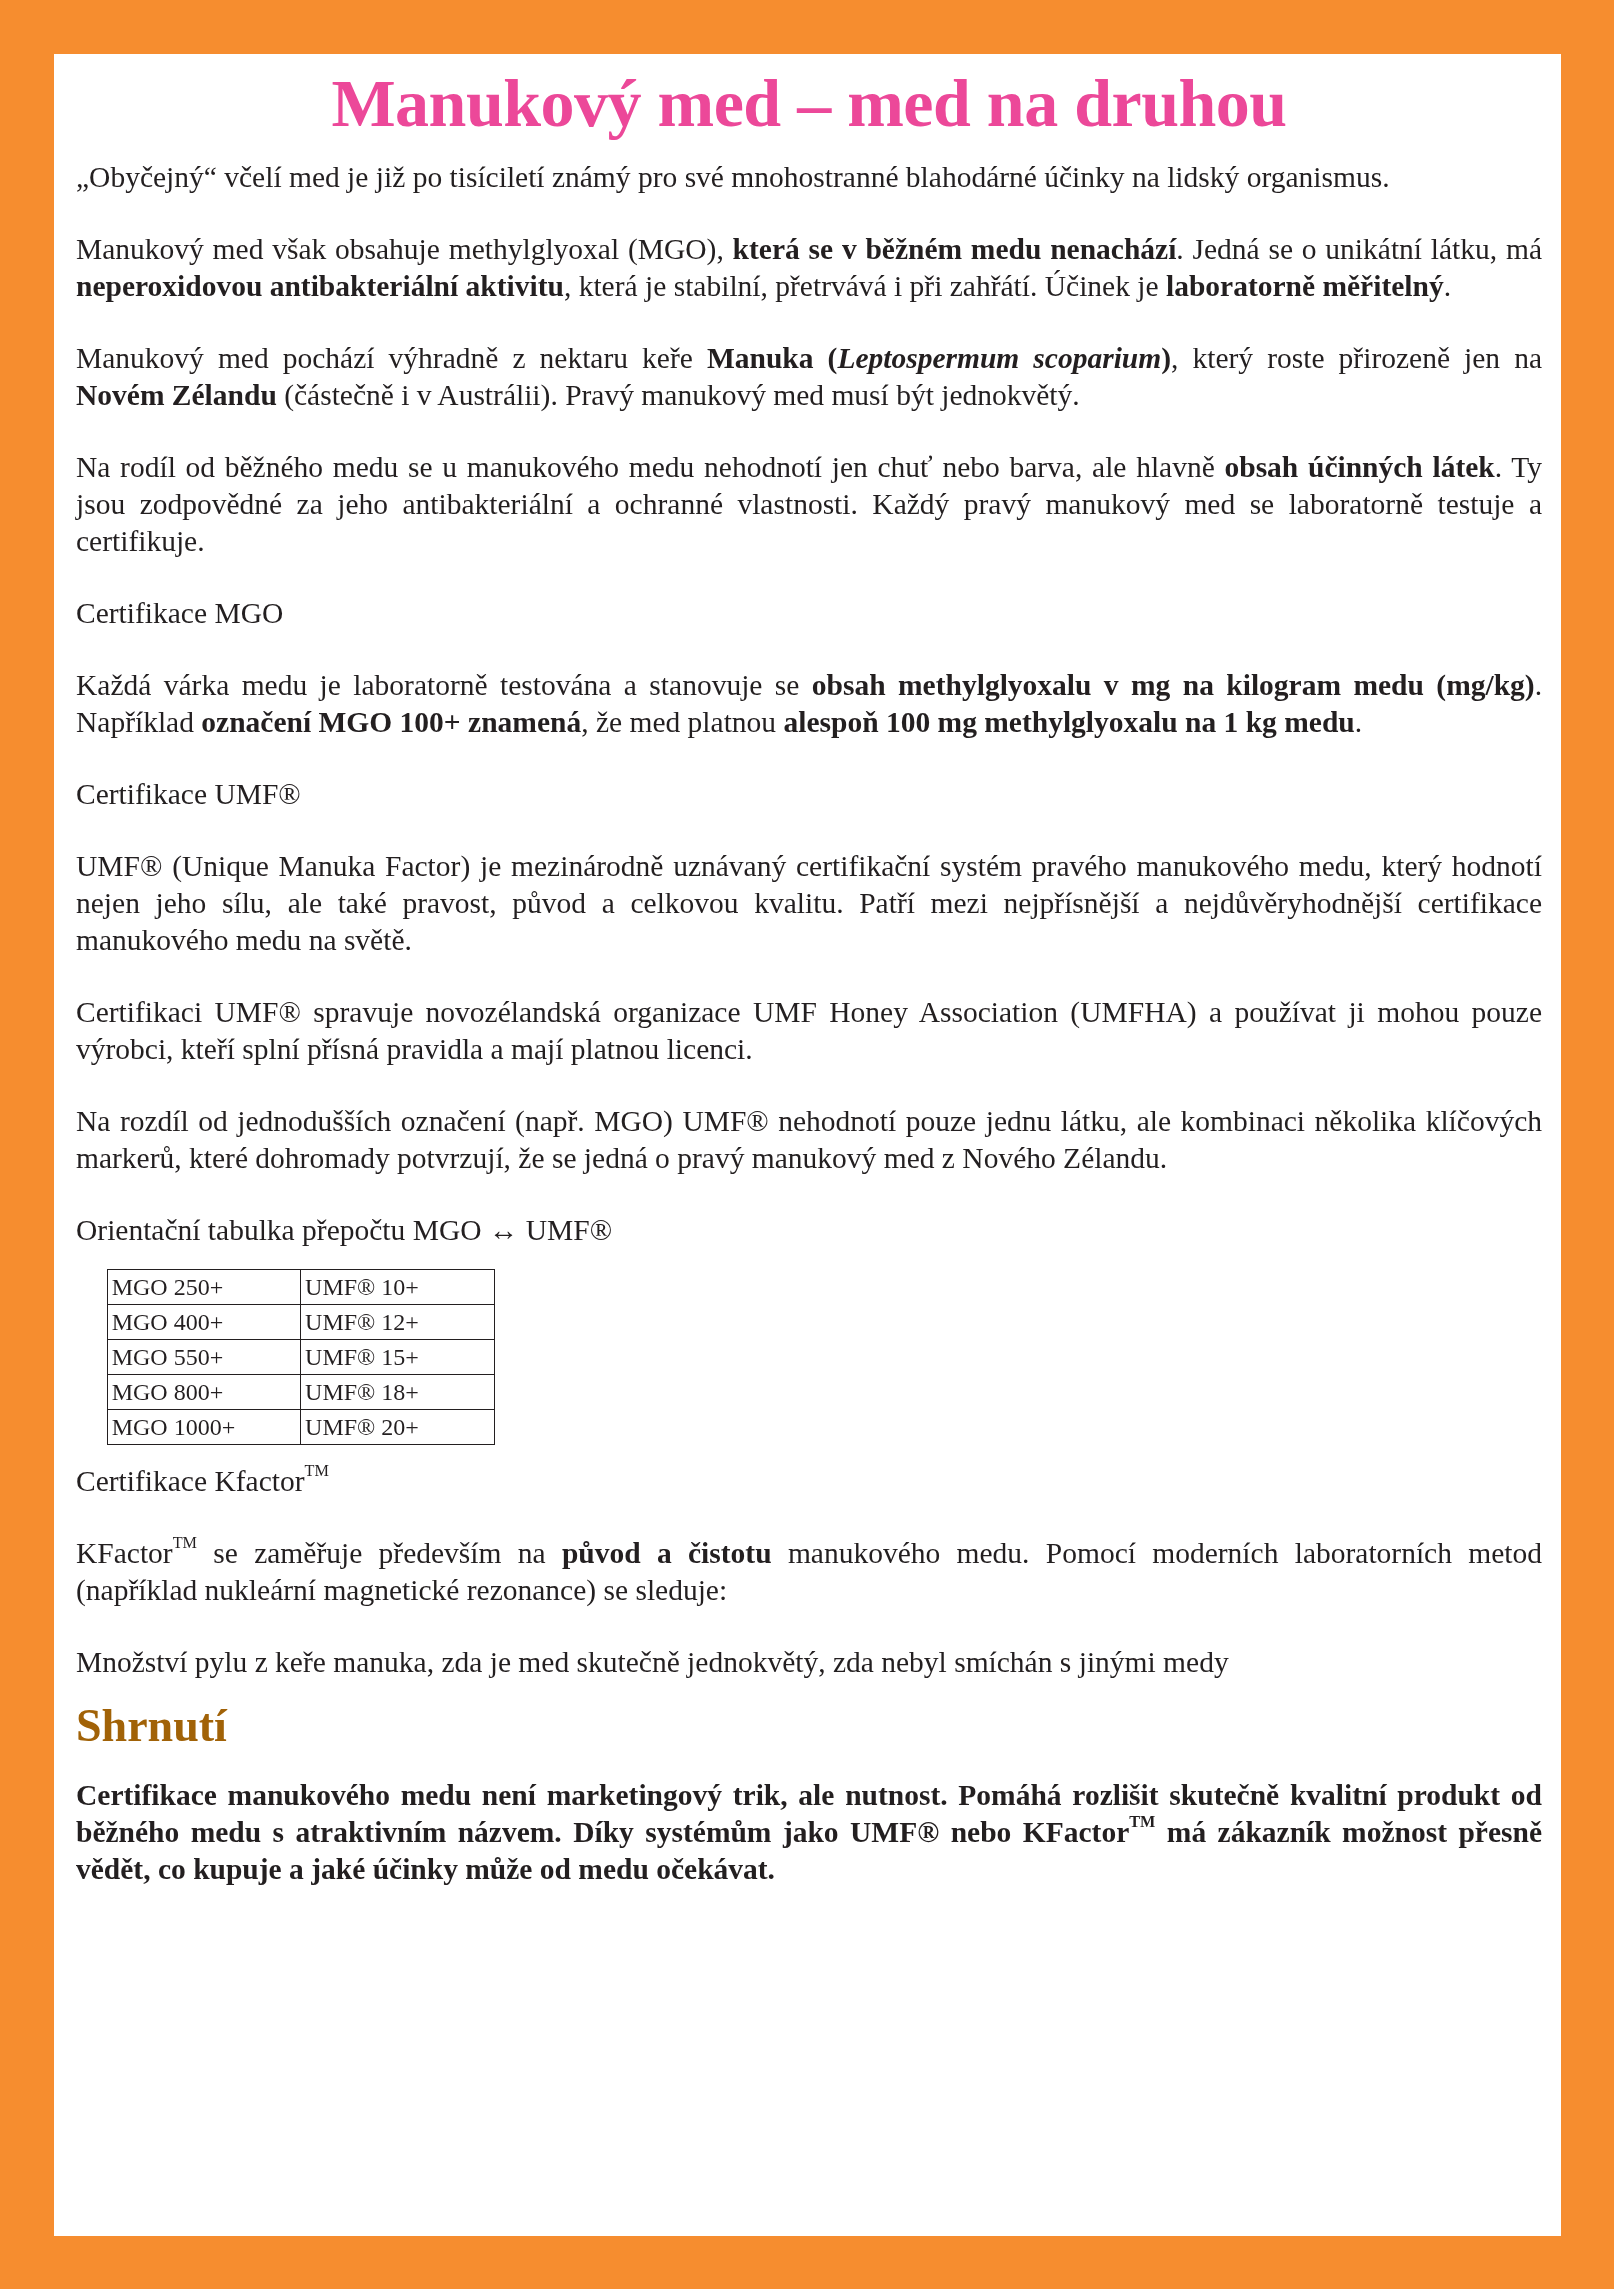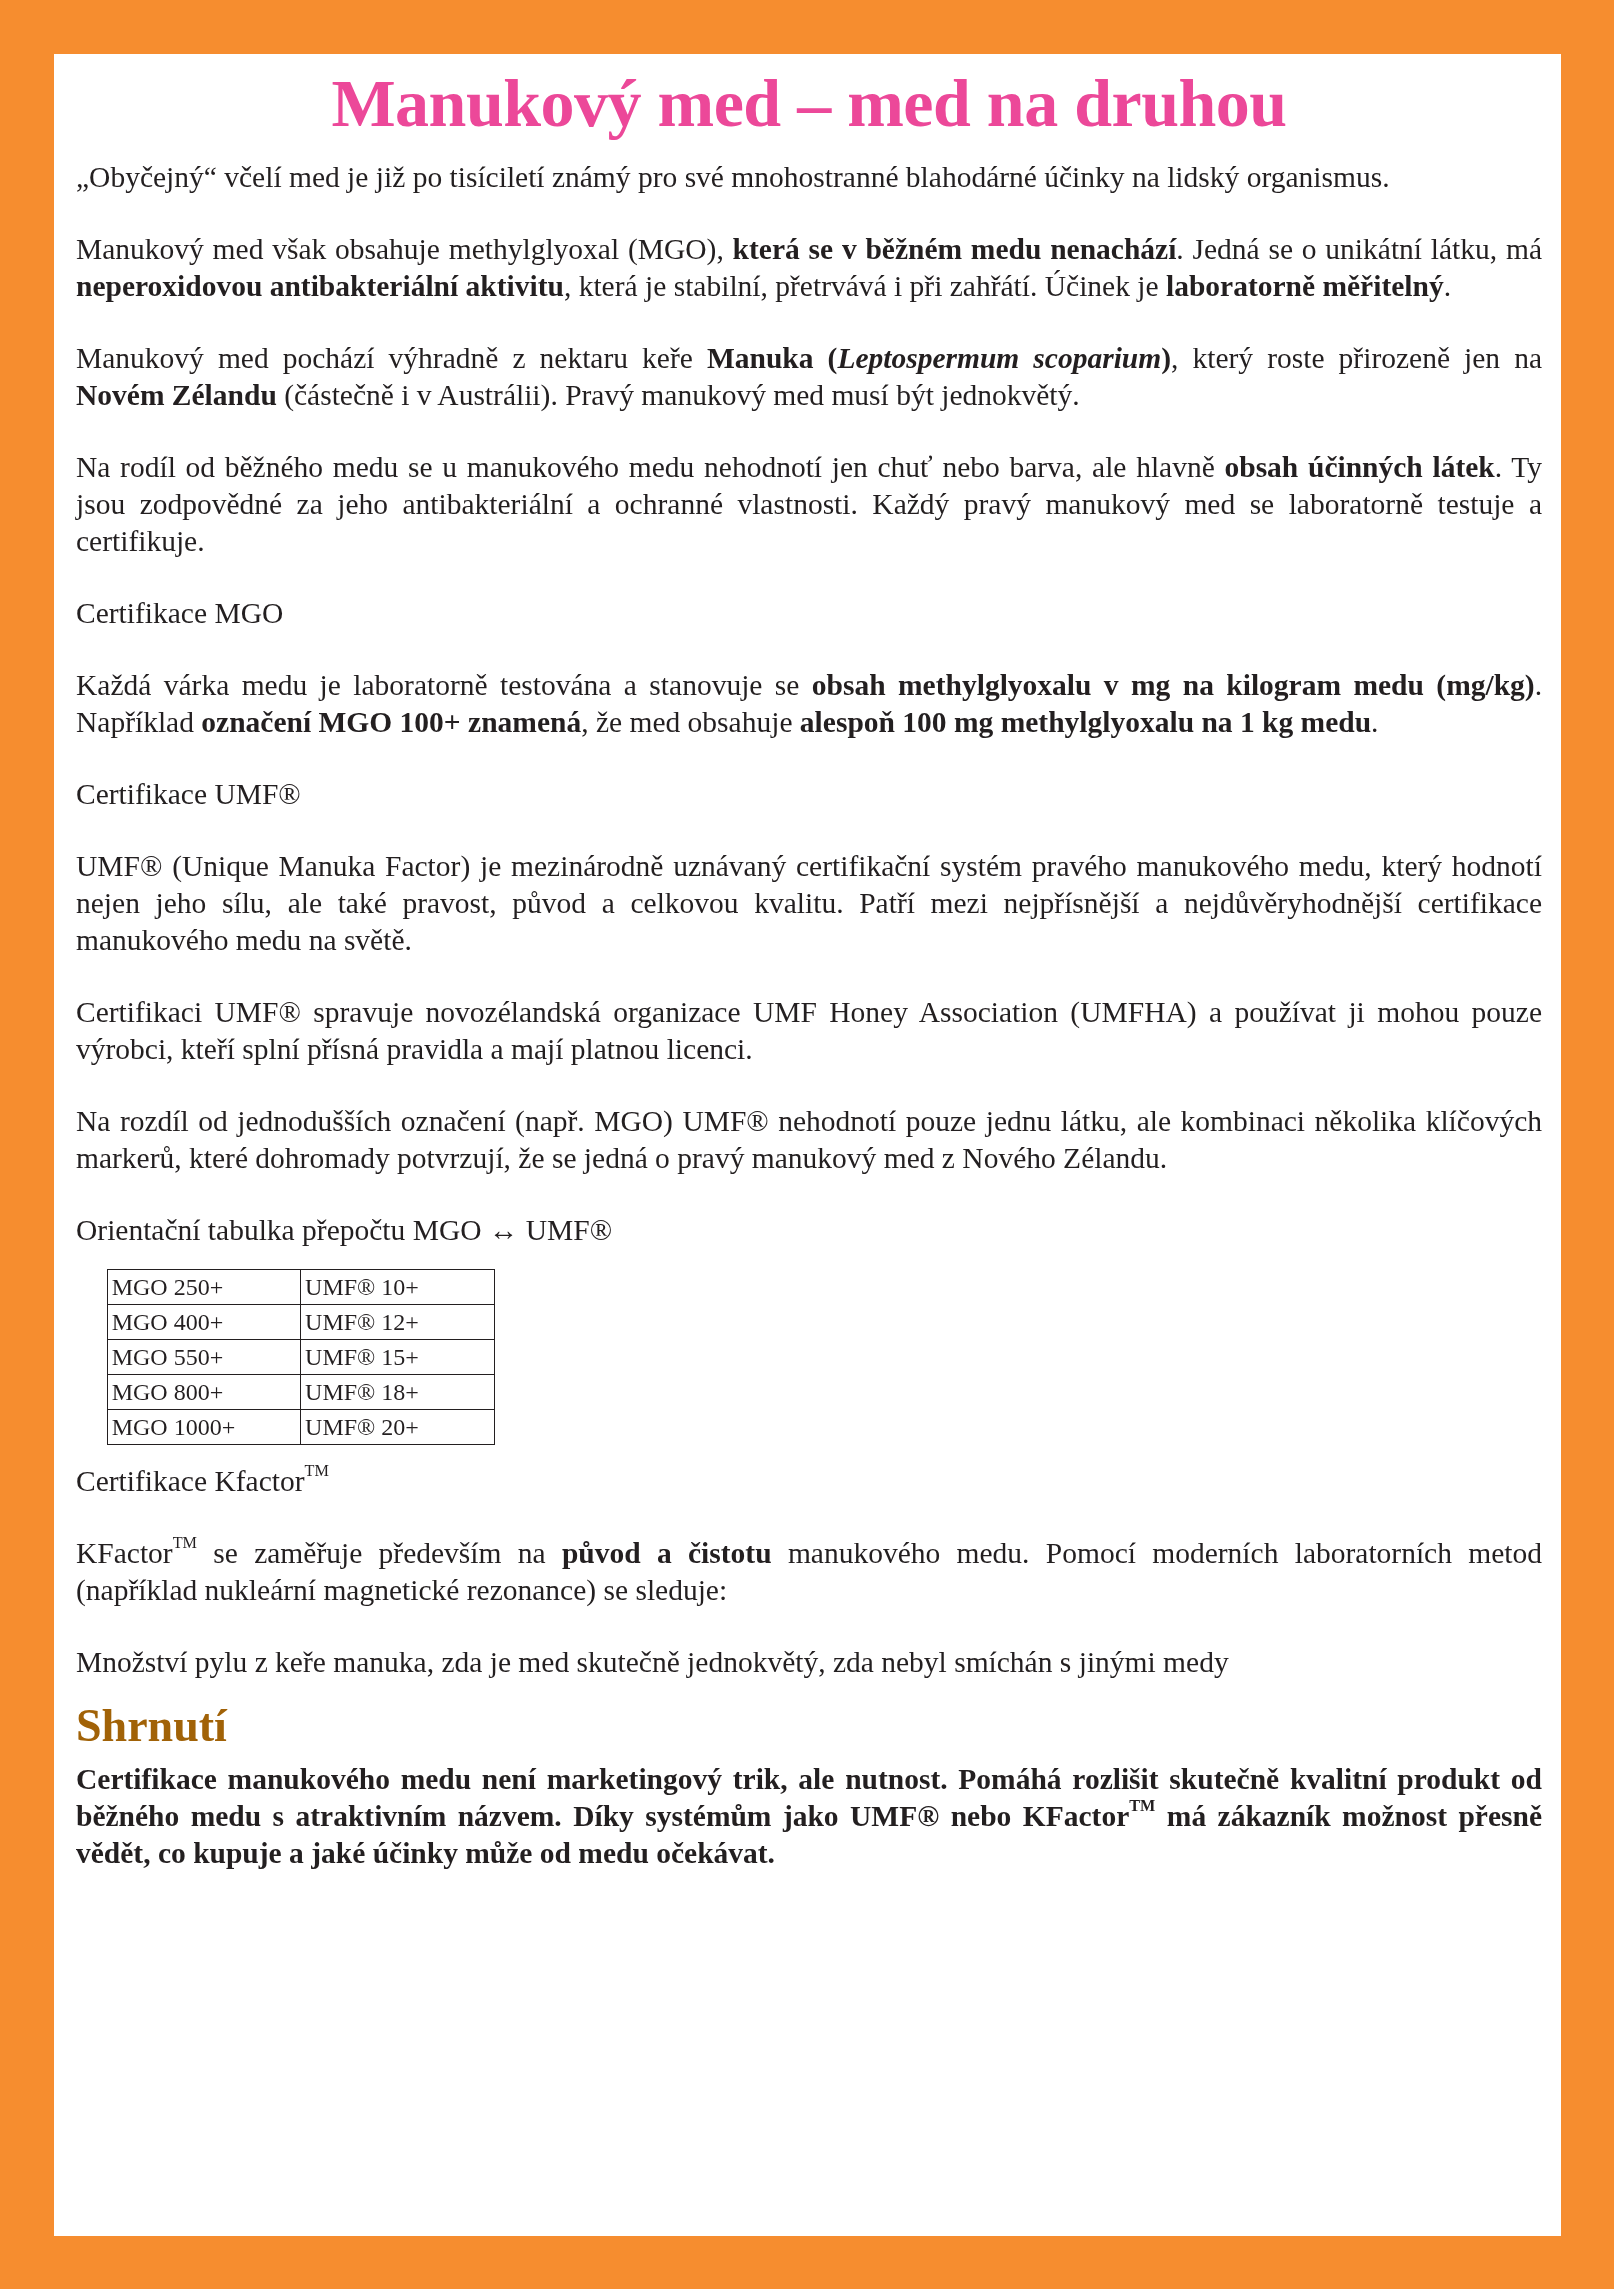--- a/index.html
+++ b/index.html
@@ -79,21 +79,21 @@
 
     <p class="p-intro">„Obyčejný“ včelí med je již po tisíciletí známý pro své mnohostranné blahodárné účinky na lidský organismus.</p>
 
     <p class="gap"><span>Manukový med však obsahuje methylglyoxal (MGO), </span><b>která se v běžném medu nenachází</b><span>. Jedná se o unikátní látku, má </span><b>neperoxidovou antibakteriální aktivitu</b><span>, která je stabilní, přetrvává i při zahřátí. Účinek je </span><b>laboratorně měřitelný</b><span>.</span></p>
 
     <p class="gap"><span>Manukový med  pochází výhradně z nektaru keře </span><b>Manuka (</b><b><i>Leptospermum scoparium</i></b><b>)</b><span>, který roste přirozeně jen na </span><b>Novém Zélandu</b><span> (částečně i v Austrálii). Pravý manukový med musí být jednokvětý.</span></p>
 
     <p class="gap"><span>Na rodíl od běžného medu se u manukového medu nehodnotí jen chuť nebo barva, ale hlavně </span><b>obsah účinných látek</b><span>. Ty jsou zodpovědné za jeho antibakteriální a ochranné vlastnosti. Každý pravý manukový med se laboratorně testuje a certifikuje.</span></p>
 
     <h3>Certifikace MGO</h3>
-    <p class="gap"><span>Každá várka medu je laboratorně testována a stanovuje se </span><b>obsah methylglyoxalu v mg na kilogram medu (mg/kg)</b><span>. Například </span><b>označení MGO 100+ znamená</b><span>, že med obsahuje </span><b>alespoň 100 mg methylglyoxalu na 1 kg medu</b><span>.</span></p>
+    <p class="gap"><span>Každá várka medu je laboratorně testována a stanovuje se </span><b>obsah methylglyoxalu v mg na kilogram medu (mg/kg)</b><span>. Například </span><b>označení MGO 100+ znamená</b><span>, že med platnou </span><b>alespoň 100 mg methylglyoxalu na 1 kg medu</b><span>.</span></p>
 
     <h3>Certifikace UMF®</h3>
     <p class="gap">UMF® (Unique Manuka Factor) je mezinárodně uznávaný certifikační systém pravého manukového medu, který hodnotí nejen jeho sílu, ale také pravost, původ a celkovou kvalitu. Patří mezi nejpřísnější a nejdůvěryhodnější certifikace manukového medu na světě.</p>
     <p class="gap">Certifikaci UMF® spravuje novozélandská organizace UMF Honey Association (UMFHA) a používat ji mohou pouze výrobci, kteří splní přísná pravidla a mají platnou licenci.</p>
     <p class="gap">Na rozdíl od jednodušších označení (např. MGO) UMF® nehodnotí pouze jednu látku, ale kombinaci několika klíčových markerů, které dohromady potvrzují, že se jedná o pravý manukový med z Nového Zélandu.</p>
 
     <h3>Orientační tabulka přepočtu MGO ↔ UMF®</h3>
     <table class="conv">
       <tbody>
           <tr>
@@ -118,18 +118,18 @@
           </tr>
     </tbody>
       </table>
 
     <h3 style="margin-top:18.5px"><span>Certifikace Kfactor</span><sup>TM</sup></h3>
     <p class="gap"><span>KFactor</span><sup>TM</sup><span> se zaměřuje především na </span><b>původ a čistotu</b><span> manukového medu. Pomocí moderních laboratorních metod (například nukleární magnetické rezonance) se sleduje:</span></p>
     <p class="gap left">Množství pylu z keře manuka,  zda je med skutečně jednokvětý, zda nebyl smíchán s jinými medy</p>
 
     <div class="summary">
       <h2 class="summary-title">Shrnutí</h2>
-      <p style="margin-top:12px"><span>Certifikace manukového medu není marketingový trik, ale nutnost. Pomáhá rozlišit skutečně kvalitní produkt od běžného medu s atraktivním názvem. Díky systémům jako UMF® nebo KFactor</span><sup>TM</sup><span> má zákazník možnost přesně vědět, co kupuje a jaké účinky může od medu očekávat.</span></p>
+      <p style="margin-top:28px"><span>Certifikace manukového medu není marketingový trik, ale nutnost. Pomáhá rozlišit skutečně kvalitní produkt od běžného medu s atraktivním názvem. Díky systémům jako UMF® nebo KFactor</span><sup>TM</sup><span> má zákazník možnost přesně vědět, co kupuje a jaké účinky může od medu očekávat.</span></p>
     </div>
 
   </div>
 </div>
 
 
 </body></html>

